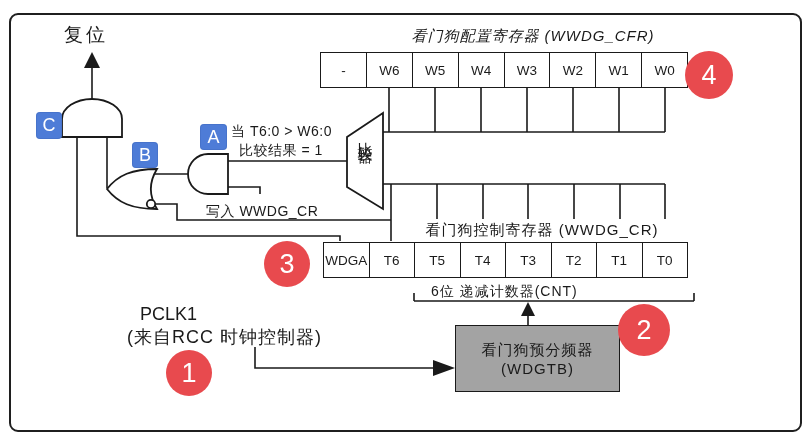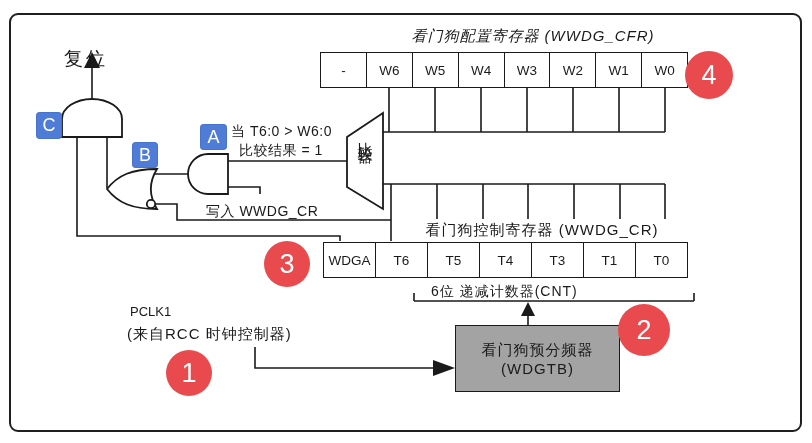--- a/index.html
+++ b/index.html
@@ -117,37 +117,38 @@
     <div class="cell">W0</div>
   </div>
 
   <div class="abs regtitle" style="left:392px;top:221px;width:300px;">看门狗控制寄存器 (WWDG_CR)</div>
   <div class="register" style="left:323px;top:242px;width:365px;height:36px;">
     <div class="cell">WDGA</div>
     <div class="cell">T6</div>
     <div class="cell">T5</div>
     <div class="cell">T4</div>
     <div class="cell">T3</div>
+    <div class="cell">T2</div>
     <div class="cell">T1</div>
     <div class="cell">T0</div>
   </div>
 
   <div class="abs lbl cjk" style="left:431px;top:283px;width:200px;text-align:left;">6位 递减计数器(CNT)</div>
 
-  <div class="abs reset" style="left:64px;top:22px;margin-top:24px;">复位</div>
+  <div class="abs reset" style="left:64px;top:22px;">复位</div>
 
   <div class="abs lbl" style="left:231px;top:123px;">当 T6:0 &gt; W6:0</div>
   <div class="abs lbl" style="left:239px;top:142px;">比较结果 = 1</div>
 
   <div class="abs lbl" style="left:206px;top:203px;">写入 WWDG_CR</div>
 
   <div class="abs vtext" style="left:356px;top:130px;height:64px;">比较器</div>
 
-  <div class="abs" style="left:130px;top:304px;font-size:13px;">PCLK1</div>
-  <div class="abs cjk" style="left:127px;top:325px;font-size:15px;">(来自RCC 时钟控制器)</div>
+  <div class="abs" style="left:140px;top:304px;font-size:18px;">PCLK1</div>
+  <div class="abs cjk" style="left:127px;top:325px;font-size:18px;">(来自RCC 时钟控制器)</div>
 
   <div class="prescaler">
     <div>看门狗预分频器</div>
     <div>(WDGTB)</div>
   </div>
 
   <div class="badge" style="left:36px;top:112px;width:26px;height:27px;">C</div>
   <div class="badge" style="left:132px;top:142px;width:26px;height:26px;">B</div>
   <div class="badge" style="left:200px;top:124px;width:27px;height:26px;">A</div>
 

